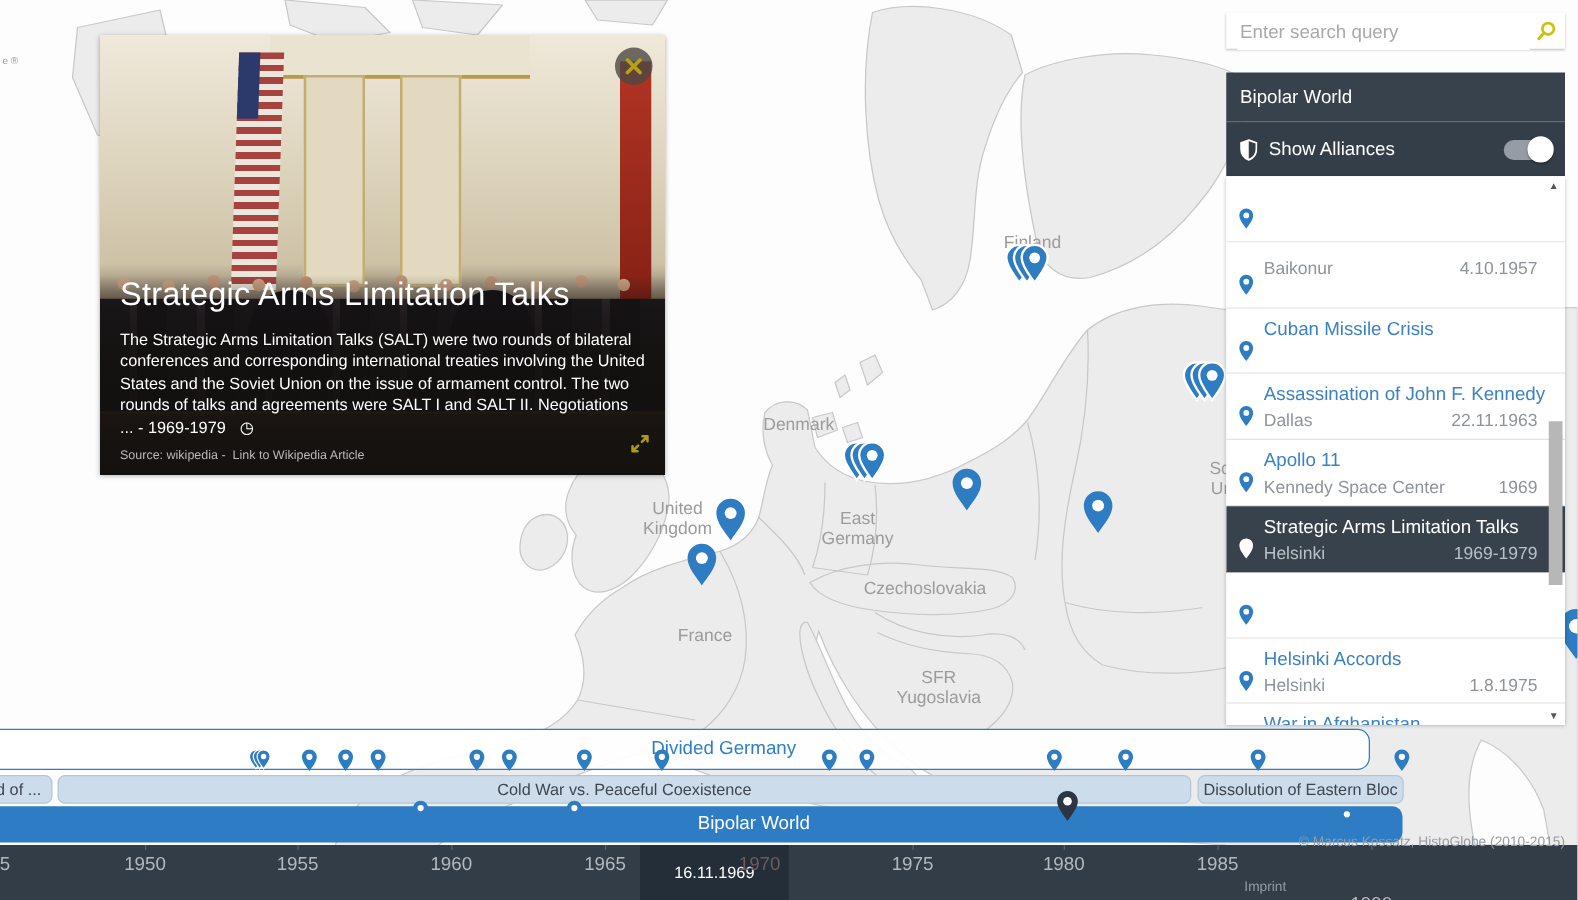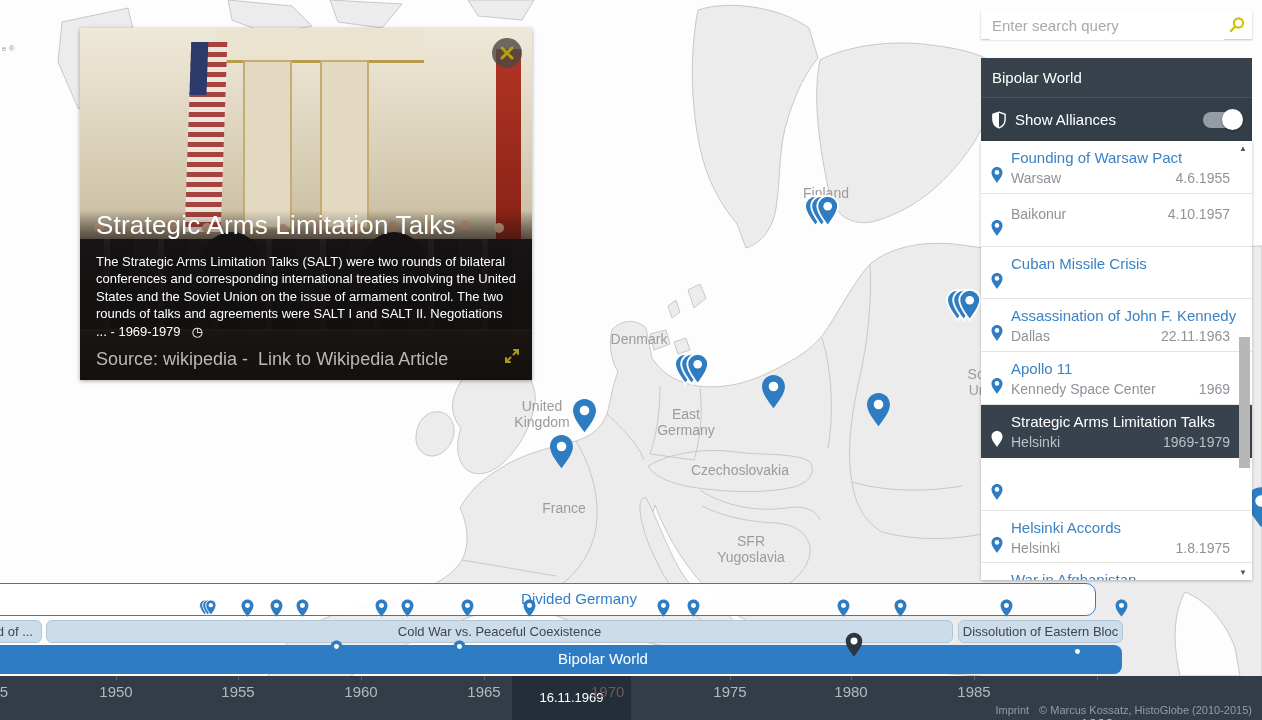--- a/index.html
+++ b/index.html
@@ -30,21 +30,21 @@
             366px -2px 0 0 #bd9577,400px 1px 0 0 #c9a183;}
   .ph-suits{left:0;right:0;top:60%;height:27%;
             background:repeating-linear-gradient(90deg,#1c1a20 0 24px,#2e2a31 24px 30px,#16141a 30px 54px);}
   .ph-sit{top:58%;width:15%;height:22%;border-radius:50% 50% 10% 10%;background:#14121a;}
   .ph-table{left:0;right:0;bottom:0;height:14%;background:linear-gradient(180deg,#4a3a2c,#241c14);border-top:2px solid #6b5640;}
   .pp-ov{position:absolute;left:0;right:0;bottom:0;padding:0 16px 10px;
          background:linear-gradient(180deg,rgba(20,16,14,0) 0%,rgba(20,16,14,.55) 20%,rgba(18,15,13,.82) 45%,rgba(18,15,13,.9) 100%);}
   .pp-title{font-size:26px;font-weight:400;color:#fff;margin:0 0 12px;letter-spacing:.2px;}
   .pp-desc{font-size:13px;line-height:17.5px;color:#fff;}
   .pp-clock{font-size:13px;color:#fff;margin-left:4px;}
-  .pp-src{margin-top:9px;font-size:18px;color:#b9b9b9;}
+  .pp-src{margin-top:9px;font-size:10px;color:#b9b9b9;}
   .pp-close{position:absolute;right:10px;top:10px;width:30px;height:30px;border-radius:50%;
             background:rgba(75,72,68,.8);cursor:pointer;display:flex;align-items:center;justify-content:center;}
   .pp-expand{position:absolute;right:12px;bottom:12px;cursor:pointer;}
   
   .search{position:absolute;left:981px;top:10px;width:271px;height:29px;z-index:10;background:#fff;
           box-shadow:0 1px 2px rgba(0,0,0,.25);}
   .search input{border:0;outline:none;width:230px;height:27px;margin:1px 0 0 9px;font-size:15px;color:#333;
                 font-family:"Liberation Sans",sans-serif;}
   .search input::placeholder{color:#a9a9a9;}
   .search-ic{position:absolute;right:7px;top:7px;}
@@ -81,21 +81,21 @@
               border-radius:0 8px 8px 0;cursor:pointer;}
   .era-bottom-label{position:absolute;left:603px;top:650px;transform:translateX(-50%);z-index:5;
                     color:#fff;font-size:15px;white-space:nowrap;}
   .axis{position:absolute;left:0;top:676px;width:1262px;height:44px;z-index:7;background:#323d47;}
   .yr{position:absolute;top:7px;width:60px;text-align:center;font-size:15px;color:#b3b8bd;}
   .tick{position:absolute;top:0;width:1px;height:4px;background:#596069;}
   .datebox{position:absolute;left:512px;top:0;width:119px;height:44px;background:#242e38;}
   .datebox .cur{display:block;text-align:center;line-height:44px;font-size:13px;color:#fff;}
   .datebox .ghost{position:absolute;left:79px;top:7px;font-size:15px;color:#6d5a5a;}
   .imprint{position:absolute;right:10px;bottom:4px;font-size:11px;color:#929ca6;display:flex;gap:10px;}
-  .imprint a{color:#929ca6;text-decoration:none;cursor:pointer;}
+  .imprint a{color:#929ca6;text-decoration:none;cursor:pointer;margin-top:36px;}
 </style>
 </head>
 <body>
 
 <svg width="0" height="0" style="position:absolute">
   <defs>
     <g id="pin">
       <path d="M12 1 C5.9 1 1 5.9 1 12 C1 19.5 8 27 12 33 C16 27 23 19.5 23 12 C23 5.9 18.1 1 12 1 Z"></path>
       <circle cx="12" cy="12" r="4.6" fill="#fff"></circle>
     </g>
@@ -244,27 +244,20 @@
   <div class="toggle">
       <div class="knob"></div>
     </div>
 </div>
 
 <div class="evlist">
   <div class="ev">
     <svg class="ic" width="12" viewBox="0 0 24 34">
         <use href="#pin" fill="#2e7cc1"></use>
       </svg>
-    <div class="bd">
-        <div class="tt">Founding of Warsaw Pact</div>
-      <div class="sub">
-          <span>Warsaw</span>
-          <span>4.6.1955</span>
-        </div>
-      </div>
   </div>
   <div class="ev">
     <svg class="ic" width="12" viewBox="0 0 24 34">
         <use href="#pin" fill="#2e7cc1"></use>
       </svg>
     <div class="bd">
       <div class="sub">
           <span>Baikonur</span>
           <span>4.10.1957</span>
         </div>

